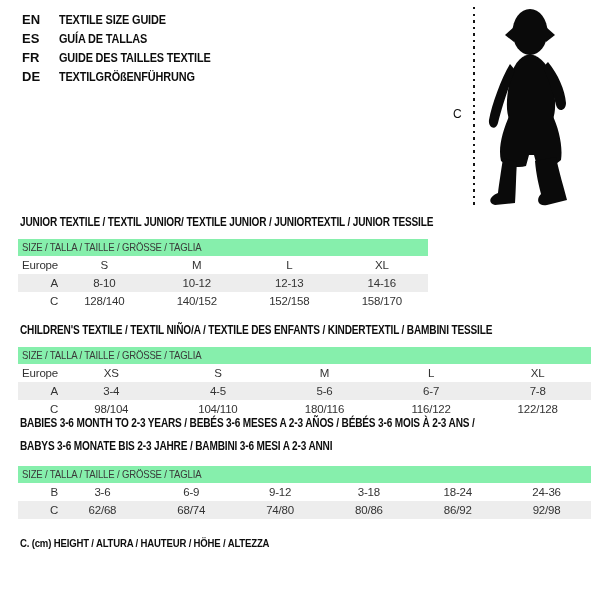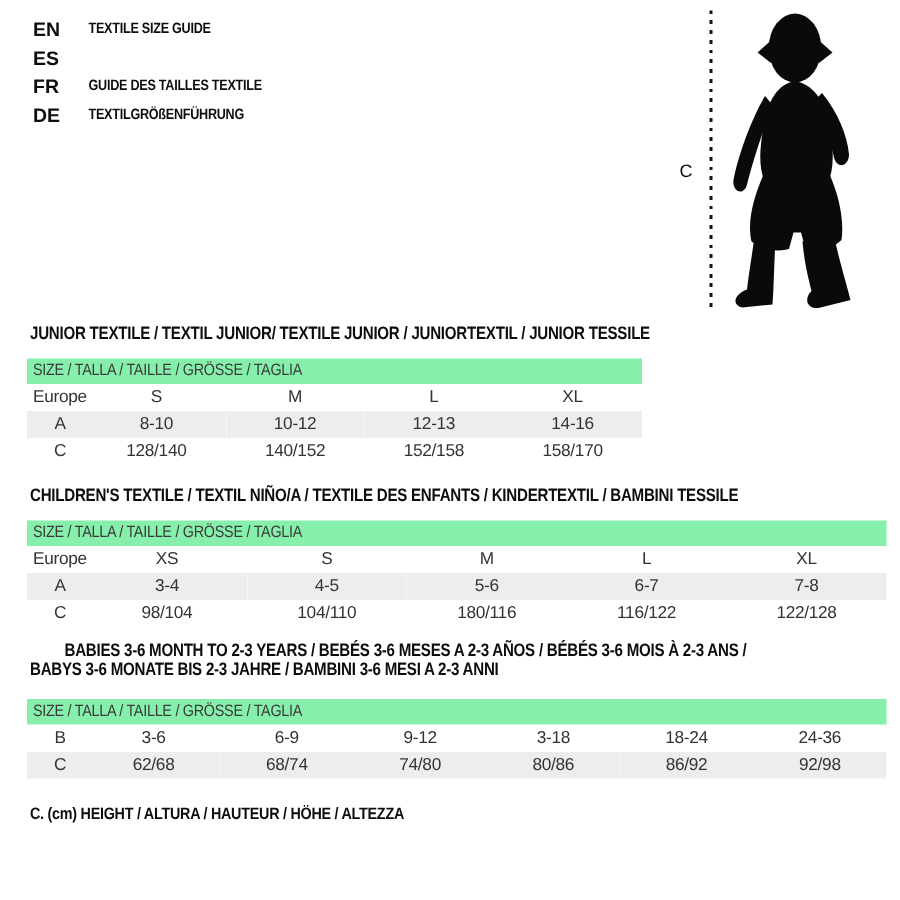--- a/index.html
+++ b/index.html
@@ -8,53 +8,54 @@
     font-family:"Liberation Sans",sans-serif;color:#111;
   }
   .abs{position:absolute;}
   .condensed{display:inline-block;transform:scaleX(0.84);transform-origin:0 50%;white-space:nowrap;letter-spacing:-0.2px;}
   .condensed2{display:inline-block;transform:scaleX(0.87);transform-origin:0 50%;white-space:nowrap;letter-spacing:-0.2px;}
 
   
   .lang-list{left:22px;top:10px;}
   .lang-row{display:flex;height:19px;align-items:center;}
   .lang-code{width:37px;font-weight:bold;font-size:13px;color:#0d0d0d;}
-  .lang-label{font-weight:bold;font-size:10px;color:#0d0d0d;}
+  .lang-label{font-weight:bold;font-size:13px;color:#0d0d0d;}
 
   
   .dash-line{left:473px;top:7px;width:2px;height:201px;
     background:repeating-linear-gradient(to bottom,#141414 0px,#141414 2.5px,transparent 2.5px,transparent 6.5px);}
   .height-label{left:453px;top:107px;font-size:12px;color:#0d0d0d;}
   .baby-svg{left:482px;top:4px;}
 
   
   .tbl-title{font-weight:bold;font-size:12px;color:#0d0d0d;}
   .size-table-wrap{position:absolute;}
   .size-bar{height:17px;line-height:17px;background:#86efac;font-size:11px;color:#3a3a3a;padding-left:4px;overflow:hidden;}
   table.size-table{width:100%;border-collapse:collapse;table-layout:fixed;}
   table.size-table td{height:18px;padding:0;text-align:center;font-size:11.5px;color:#333;letter-spacing:-0.2px;white-space:nowrap;overflow:hidden;}
-  table.size-table td.rowlabel{text-align:center;padding-left:4px;}
+  table.size-table td.rowlabel{text-align:right;padding-left:4px;}
   table.size-table tr.alt{background:#ededed;}
 
   
   .legend{left:20px;top:535px;}
   .legend-line{height:16px;line-height:16px;font-weight:bold;font-size:11px;color:#0d0d0d;}
 </style>
 </head>
 <body>
 
 <div class="canvas">
 
   <div class="abs lang-list">
     <div class="lang-row">
       <span class="lang-code">EN</span>
       <span class="lang-label"><span class="condensed">TEXTILE SIZE GUIDE</span></span>
     </div>
     <div class="lang-row">
       <span class="lang-code">ES</span>
+      <span class="lang-label"><span class="condensed">GUÍA DE TALLAS</span></span>
     </div>
     <div class="lang-row">
       <span class="lang-code">FR</span>
       <span class="lang-label"><span class="condensed">GUIDE DES TAILLES TEXTILE</span></span>
     </div>
     <div class="lang-row">
       <span class="lang-code">DE</span>
       <span class="lang-label"><span class="condensed">TEXTILGRÖßENFÜHRUNG</span></span>
     </div>
   </div>
@@ -154,21 +155,21 @@
             <td>98/104</td>
             <td>104/110</td>
             <td>180/116</td>
             <td>116/122</td>
             <td>122/128</td>
           </tr>
         </tbody>
       </table>
   </div>
 
-  <div class="abs tbl-title" style="left:20px;top:426px;margin-left:23px;">
+  <div class="abs tbl-title" style="left:20px;top:416px;">
     <span class="condensed">BABIES 3-6 MONTH TO 2-3 YEARS / BEBÉS 3-6 MESES A 2-3 AÑOS / BÉBÉS 3-6 MOIS À 2-3 ANS /</span>
   </div>
   <div class="abs tbl-title" style="left:20px;top:439px;">
     <span class="condensed">BABYS 3-6 MONATE BIS 2-3 JAHRE / BAMBINI 3-6 MESI A 2-3 ANNI</span>
   </div>
   <div class="size-table-wrap" style="left:18px;top:466px;width:573px;">
     <div class="size-bar">
       <span class="condensed2">SIZE / TALLA / TAILLE / GRÖSSE / TAGLIA</span>
     </div>
     <table class="size-table">

